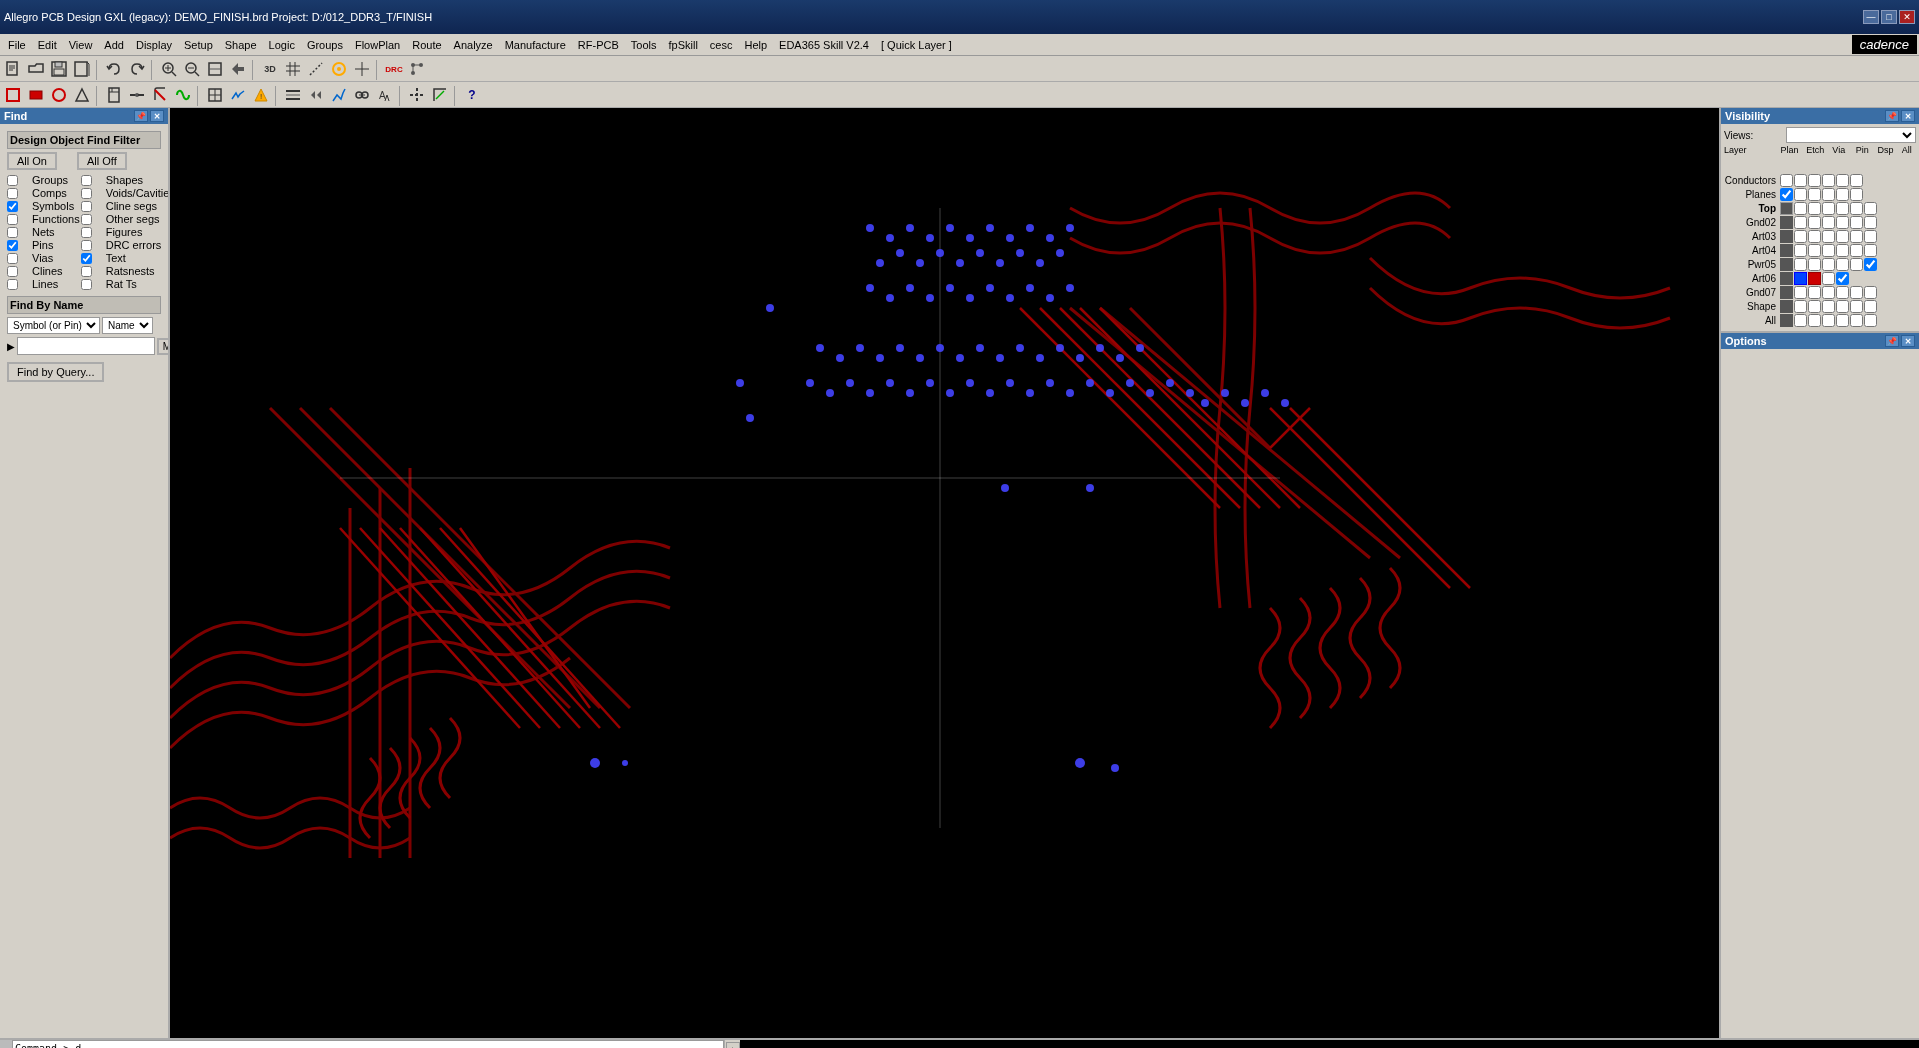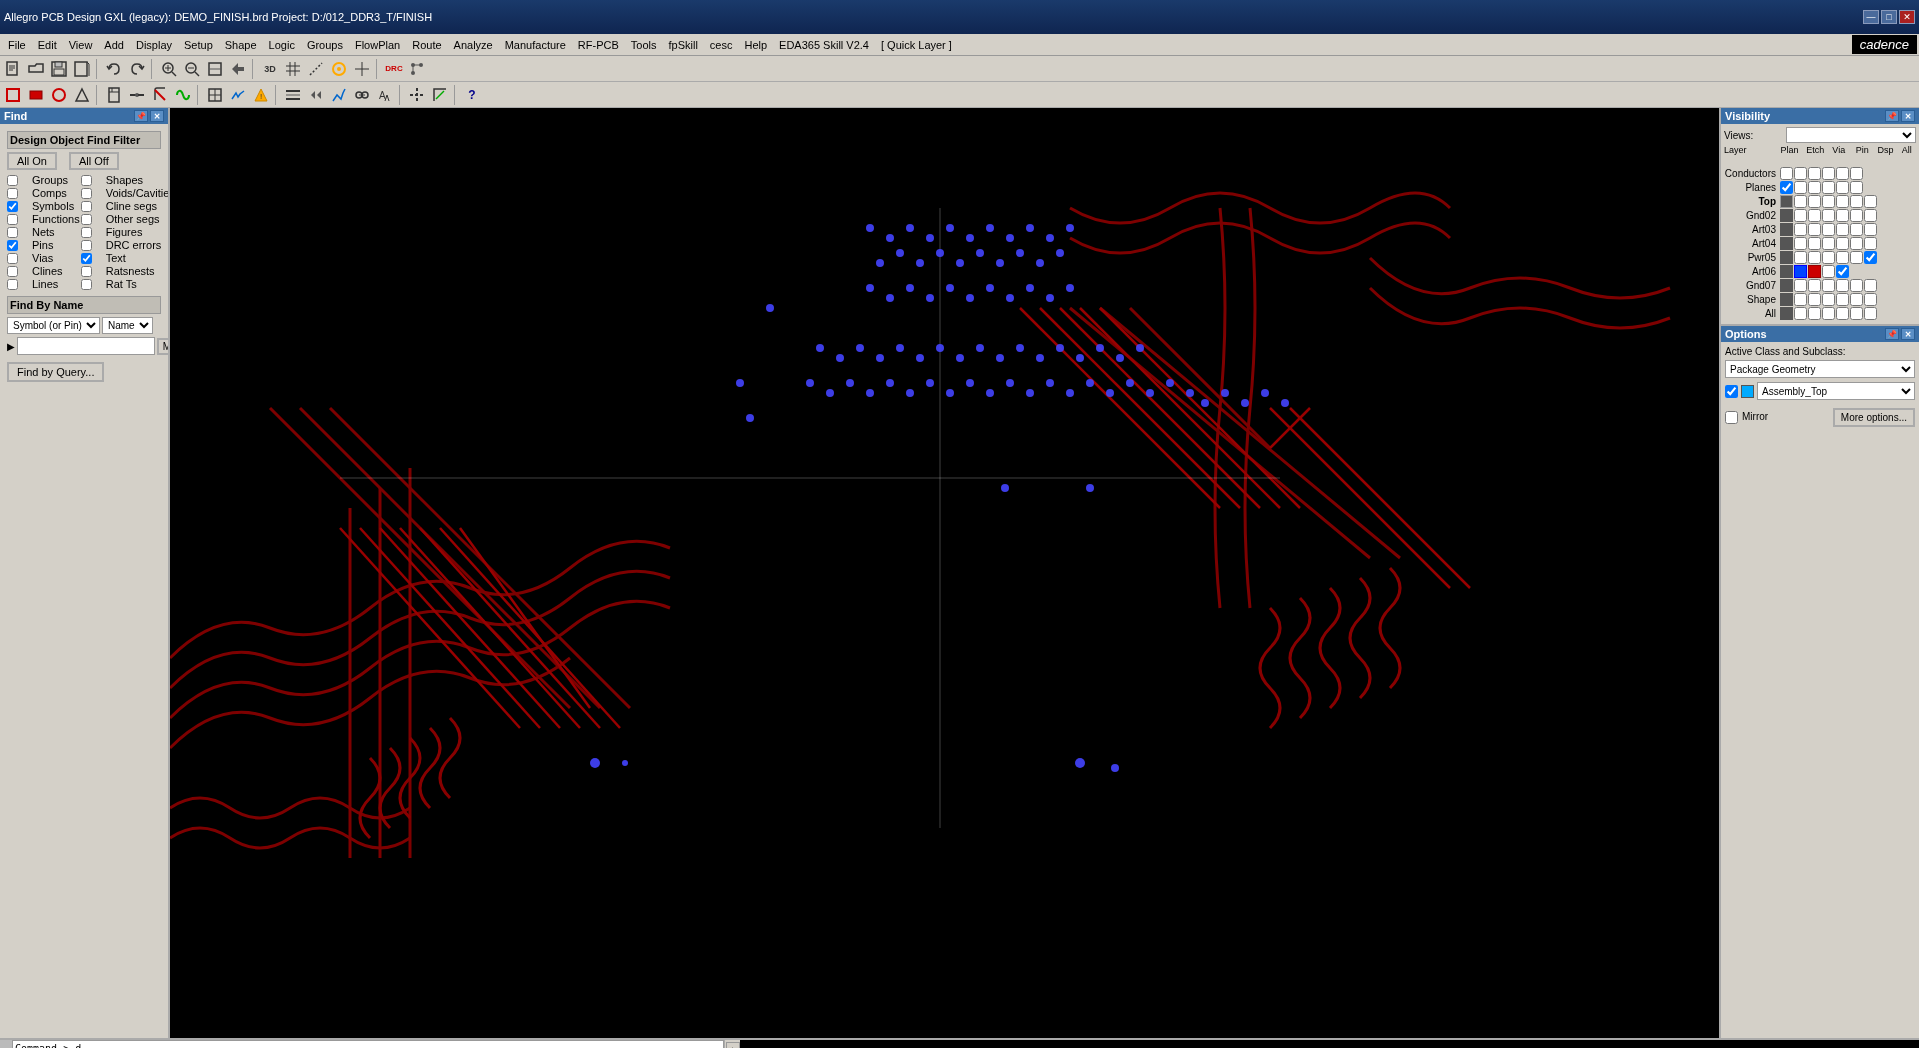--- a/index.html
+++ b/index.html
@@ -19,21 +19,21 @@
       width: 100%; height: 22px; background: #d4d0c8;
       display: flex; align-items: center; padding: 0 2px;
       border-bottom: 1px solid #999;
     }
     .menu-item { padding: 2px 6px; font-size: 11px; cursor: pointer; white-space: nowrap; }
     #cadence-logo { margin-left: auto; background: #000; color: #fff; padding: 2px 8px; font-size: 13px; font-style: italic; }
 
     
     .toolbar {
       width: 100%; height: 26px; background: #d4d0c8;
-      display: flex; align-items: center; padding: 1px 2px; gap: 1px;
+      display: flex; align-items: flex-end; padding: 1px 2px; gap: 1px;
       border-bottom: 1px solid #aaa;
     }
     .tb-sep { width: 4px; height: 20px; border-left: 1px solid #999; margin: 0 2px; }
     .tb-btn {
       width: 22px; height: 22px; background: #d4d0c8; border: 1px solid transparent;
       display: flex; align-items: center; justify-content: center;
       cursor: pointer; font-size: 10px; color: #333;
     }
     .tb-btn svg { width: 16px; height: 16px; }
 
@@ -51,21 +51,21 @@
     #find-header {
       background: #3a6ea5; color: #fff; padding: 2px 4px;
       display: flex; align-items: center; justify-content: space-between;
       font-size: 11px; font-weight: bold;
     }
     .find-header-btns { display: flex; gap: 2px; }
     .find-hbtn { width: 14px; height: 12px; background: #5a8ec5; border: 1px solid #2a5e95; color: #fff; font-size: 8px; cursor: pointer; display: flex; align-items: center; justify-content: center; }
 
     #find-content { padding: 7px; flex: 1; overflow: auto; }
     .find-section-title { font-weight: bold; font-size: 11px; margin-bottom: 3px; background: #c0bdb5; padding: 2px; border: 1px solid #999; }
-    .all-btns { display: flex; gap: 12px; margin-bottom: 4px; }
+    .all-btns { display: flex; gap: 20px; margin-bottom: 4px; }
     .all-btn { padding: 1px 8px; font-size: 11px; background: #d4d0c8; border: 2px solid #aaa; cursor: pointer; }
     .checkbox-grid { display: grid; grid-template-columns: 1fr 1fr; gap: 1px; margin-bottom: 6px; }
     .cb-item { display: flex; align-items: center; gap: 14px; font-size: 11px; white-space: nowrap; }
     .cb-item input[type=checkbox] { width: 11px; height: 11px; }
 
     .find-by-name { margin-top: 4px; }
     .fbn-row { display: flex; gap: 2px; align-items: center; margin-bottom: 3px; }
     .fbn-select { font-size: 10px; border: 1px solid #999; background: #fff; padding: 1px; }
     .fbn-input { flex: 1; font-size: 10px; border: 1px solid #999; height: 18px; padding: 1px 2px; }
     .more-btn { padding: 1px 4px; font-size: 10px; background: #d4d0c8; border: 2px solid #aaa; cursor: pointer; }
@@ -673,21 +673,21 @@
         <div class="find-header-btns">
           <div class="find-hbtn">📌</div>
           <div class="find-hbtn">✕</div>
         </div>
       </div>
       <div id="vis-content">
         <div class="vis-row">
           <span class="vis-label">Views:</span>
           <select class="vis-dropdown"></select>
         </div>
-        <div style="display:flex; align-items:flex-end; font-size:9px; margin-bottom:12px;">
+        <div style="display:flex; align-items:flex-end; font-size:9px; margin-bottom:19px;">
           <span style="width:55px;">Layer</span>
           <span style="width:30px;text-align:center;">Plan</span>
           <span style="width:25px;text-align:center;">Etch</span>
           <span style="width:25px;text-align:center;">Via</span>
           <span style="width:25px;text-align:center;">Pin</span>
           <span style="width:25px;text-align:center;">Dsp</span>
           <span style="width:20px;text-align:center;">All</span>
         </div>
 
         <div class="vis-layer-row">
@@ -802,38 +802,20 @@
     </div>
 
     <div id="options-panel">
       <div id="opt-header">
         <span>Options</span>
         <div class="find-header-btns">
           <div class="find-hbtn">📌</div>
           <div class="find-hbtn">✕</div>
         </div>
       </div>
-      <div id="opt-content">
-        <div class="opt-label">Active Class and Subclass:</div>
-        <select class="opt-dropdown">
-          <option>Package Geometry</option>
-        </select>
-        <div class="opt-sub-row">
-          <input type="checkbox" checked="" style="">
-          <div class="opt-color-box"></div>
-          <select class="opt-sub-dropdown">
-            <option>Assembly_Top</option>
-          </select>
-        </div>
-        <div class="opt-mirror-row">
-          <input type="checkbox" style="">
-          <span class="opt-label">Mirror</span>
-          <button class="opt-more-btn">More options...</button>
-        </div>
-      </div>
     </div>
   </div>
 
 </div>
 
 <div id="bottom-row">
 
   <div id="cmd-section" style="display:flex;width:740px;height:80px;border-top:2px solid #aaa;background:#d4d0c8;">
     <div style="width:12px;background:#bbb;display:flex;align-items:center;justify-content:center;">
       

